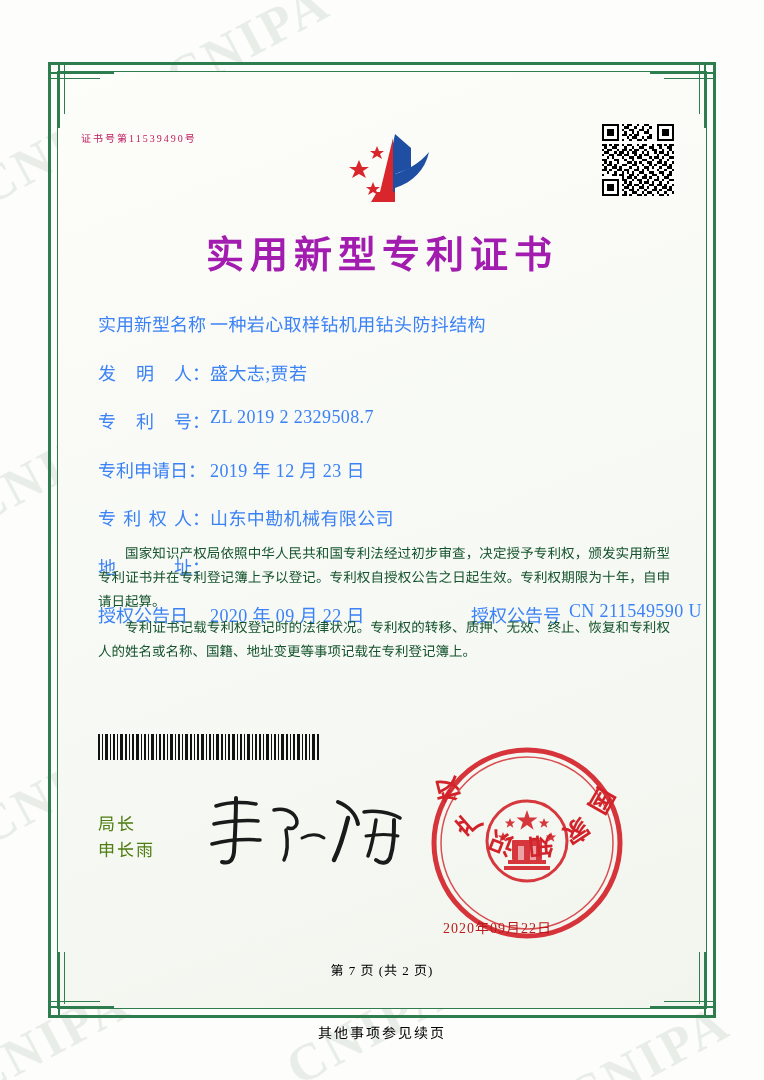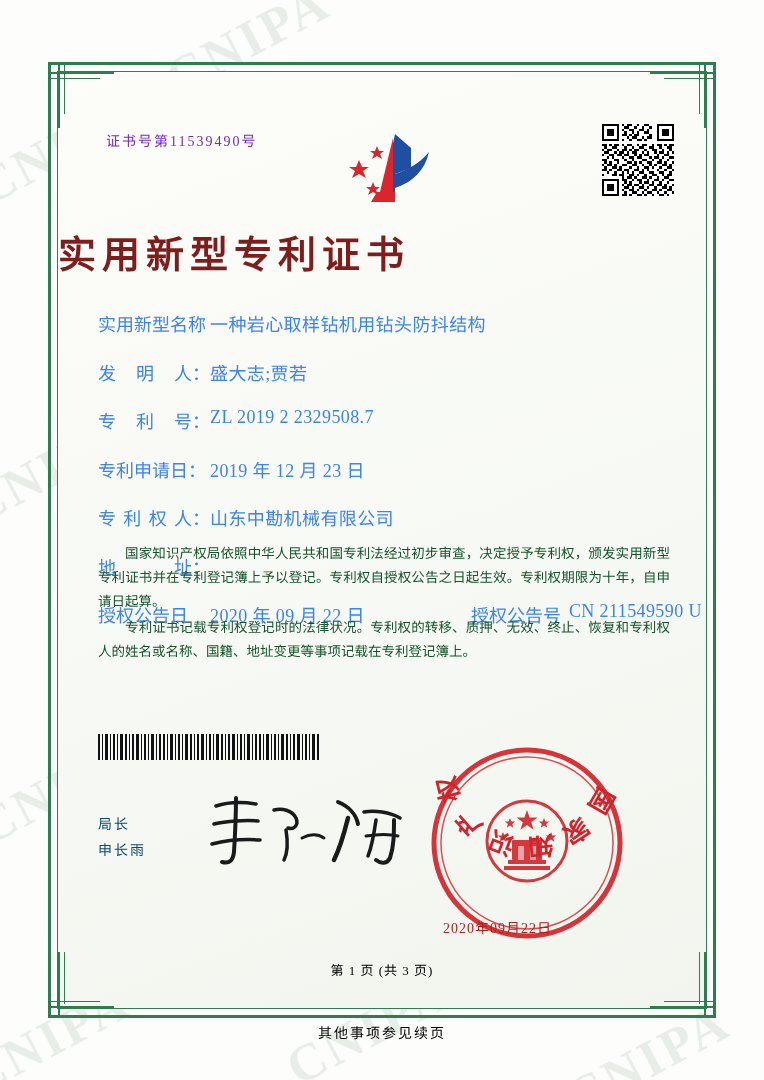--- a/index.html
+++ b/index.html
@@ -98,24 +98,24 @@
 
   
   .content {
     position: absolute;
     left: 58px; top: 72px;
     width: 648px; height: 936px;
   }
 
   .cert-no {
     position: absolute;
-    left: 48px;
+    left: 23px;
     top: 58px;
-    font-size: 14px;
-    color: #6d28d9;
+    font-size: 10px;
+    color: #be185d;
     letter-spacing: 2px;
     white-space: nowrap;
   }
 
   
   .logo {
     position: absolute;
     left: 275px;
     top: 58px;
     width: 120px;
@@ -130,25 +130,25 @@
     width: 72px;
     height: 72px;
     background: #fff;
   }
 
   .title {
     position: absolute;
     left: 0;
     right: 0;
     top: 152px;
-    text-align: left;
+    text-align: center;
     font-size: 38px;
     font-weight: bold;
     letter-spacing: 6px;
-    color: #7f1d1d;
+    color: #a21caf;
     font-family: "DejaVu Serif", "Liberation Serif", serif;
   }
 
   .fields {
     position: absolute;
     left: 40px;
     top: 238px;
     width: 570px;
   }
   .field-row {
@@ -198,24 +198,24 @@
     left: 40px;
     top: 662px;
     width: 222px;
     height: 26px;
   }
 
   .signature-block {
     position: absolute;
     left: 40px;
     top: 740px;
-    font-size: 14px;
+    font-size: 17px;
     line-height: 26px;
     letter-spacing: 2px;
-    color: #0c4a6e;
+    color: #4d7c0f;
   }
 
   .handwriting {
     position: absolute;
     left: 140px;
     top: 718px;
     width: 230px;
     height: 80px;
   }
 
@@ -734,18 +734,18 @@
         <defs>
           <path id="sealArc" d="M 99,178 m -74,0 a 74,74 0 1,1 148,0" transform="rotate(180 99 99)"></path>
         </defs>
         <text font-family="'Liberation Serif', serif" font-size="25" font-weight="bold" fill="#d2232a" letter-spacing="10">
           <textPath href="#sealArc" startOffset="9%">国家知识产权局</textPath>
         </text>
       </svg>
     </div>
     <div class="seal-date">2020年09月22日</div>
 
-    <div class="page-num">第 1 页 (共 3 页)</div>
+    <div class="page-num">第 7 页 (共 2 页)</div>
   </div>
 
   <div class="footer-note">其他事项参见续页</div>
 
 </div>
 
 </body></html>

